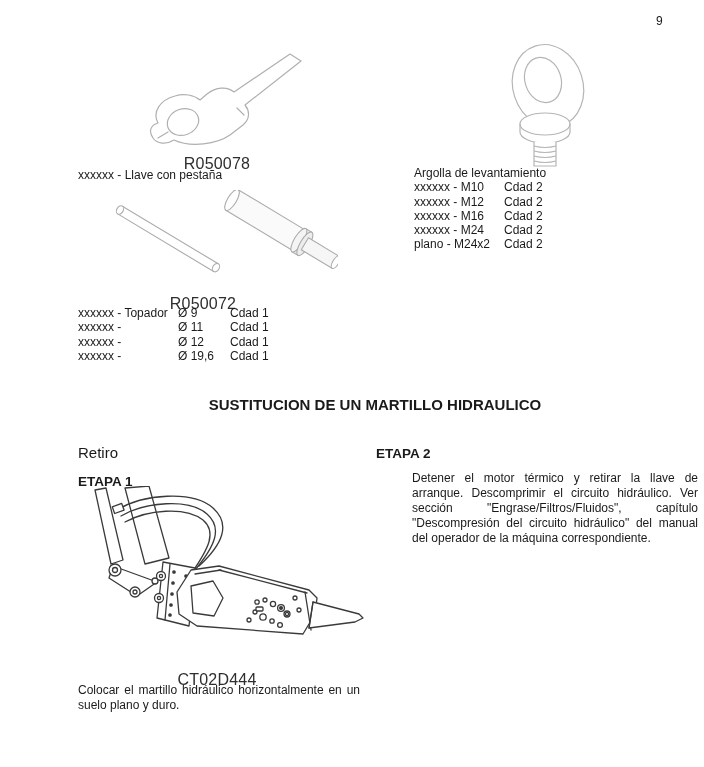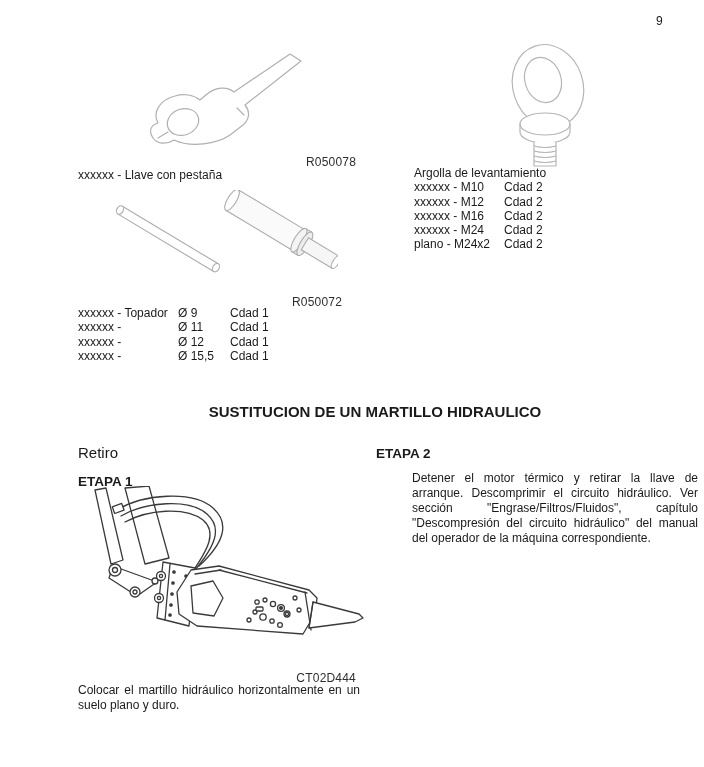--- a/index.html
+++ b/index.html
@@ -1,28 +1,28 @@
 <!DOCTYPE html>
 <html><head>
 <meta charset="utf-8">
 <style>
   html,body{margin:0;padding:0;background:#ffffff;}
   .page{
     position:relative;width:704px;height:767px;background:#fff;overflow:hidden;
     font-family:"Liberation Sans","DejaVu Sans",sans-serif;color:#1a1a1a;
   }
   .abs{position:absolute;}
-  .ref{font-size:12px;color:#2e2e2e;text-align:right;letter-spacing:.2px;}
+  .ref{font-size:16px;color:#2e2e2e;text-align:center;letter-spacing:.2px;}
   .body-text{font-size:12px;line-height:14.3px;}
   .para{font-size:12px;line-height:15.1px;text-align:justify;}
   .row{white-space:nowrap;}
   .col-part{display:inline-block;width:90px;}
   .col-part-w{display:inline-block;width:100px;}
   .col-dia{display:inline-block;width:52px;}
-  .h-main{font-size:15px;font-weight:bold;text-align:center;line-height:18px;margin-top:7px;}
+  .h-main{font-size:15px;font-weight:bold;text-align:center;line-height:18px;}
   .h-sub{font-size:15px;font-weight:normal;line-height:18px;}
   .h-step{font-size:13.5px;font-weight:bold;line-height:17px;}
   .pagenum{font-size:12px;}
   svg{display:block;}
 </style>
 </head>
 <body>
 
 <div class="page">
 
@@ -81,21 +81,21 @@
         <ellipse cx="121" cy="0" rx="3" ry="7" fill="#ffffff"></ellipse>
       </g>
     </g>
   </svg>
 
   <div class="abs ref" style="top:295px;left:64px;width:278px;">R050072</div>
   <div class="abs body-text" style="top:306px;left:78px;">
     <div class="row"><span class="col-part-w">xxxxxx - Topador</span><span class="col-dia">Ø 9</span><span>Cdad 1</span></div>
     <div class="row"><span class="col-part-w">xxxxxx -</span><span class="col-dia">Ø 11</span><span>Cdad 1</span></div>
     <div class="row"><span class="col-part-w">xxxxxx -</span><span class="col-dia">Ø 12</span><span>Cdad 1</span></div>
-    <div class="row"><span class="col-part-w">xxxxxx -</span><span class="col-dia">Ø 15,5</span><span>Cdad 1</span></div>
+    <div class="row"><span class="col-part-w">xxxxxx -</span><span class="col-dia">Ø 19,6</span><span>Cdad 1</span></div>
   </div>
 
   <div class="abs h-main" style="top:396px;left:78px;width:594px;">SUSTITUCION DE UN MARTILLO HIDRAULICO</div>
 
   <div class="abs h-sub" style="top:444px;left:78px;">Retiro</div>
   <div class="abs h-step" style="top:473px;left:78px;">ETAPA 1</div>
 
   <svg class="abs" style="left:73px;top:486px;" width="292" height="182" viewBox="0 0 292 182">
     <g stroke="#3a3a3a" stroke-width="1.3" stroke-linejoin="round" stroke-linecap="round" fill="none">
 

